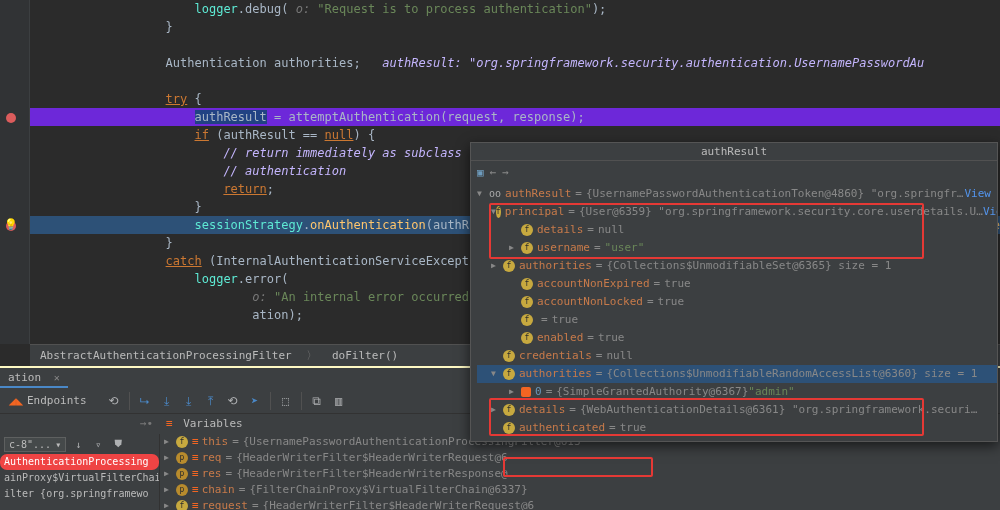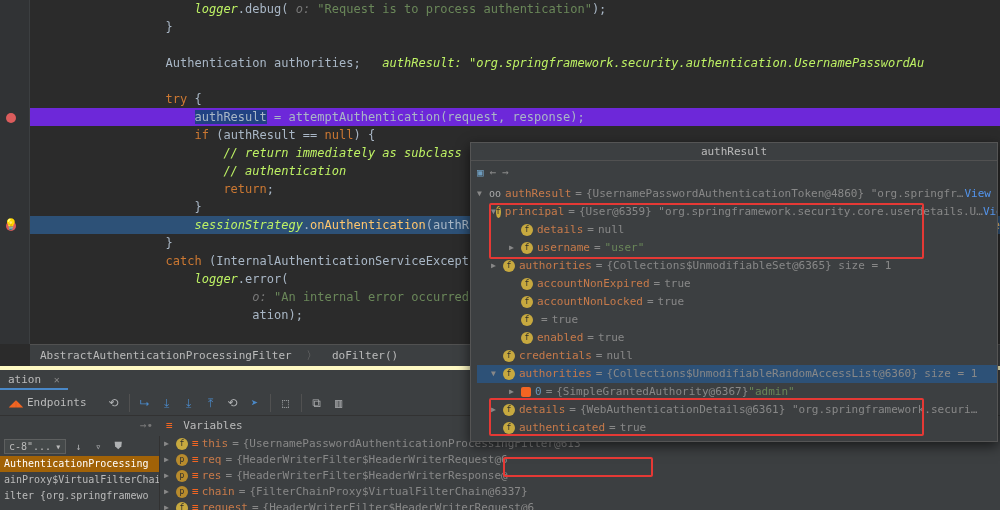--- a/index.html
+++ b/index.html
@@ -38,44 +38,44 @@
   overflow: hidden;
 }
 .code-line {
   height: 18px;
   line-height: 18px;
   white-space: pre;
   padding-left: 20px;
 }
 .hl-line { background: #2d5177; }
 .bp-line { background: #6d28d9; }
-.kw { color: #cc7832; }
+.kw { color: #cc7832; text-decoration: underline; }
 .str { color: #6a8759; }
-.comment { color: #bef264; font-style: italic; text-align: center; }
+.comment { color: #c4b5fd; font-style: italic; text-align: center; }
 .param { color: #787878; font-style: italic; }
 .ident { color: #a9b7c6; margin-top: 32px; }
-.field { color: #bef264; font-style: italic; }
+.field { color: #5eead4; }
 .method { color: #ffc66d; }
 .boxed { background: #214283; }
 .breadcrumb {
   position: absolute;
   left: 30px; top: 344px; right: 0; height: 22px;
   background: #3c3f41;
   border-top: 1px solid #515151;
   line-height: 22px;
   padding-left: 10px;
   color: #bbbbbb;
   font-size: 11px;
 }
 .breadcrumb .sep { margin: 0 8px; color: #787878; }
 .debug-panel {
   position: absolute;
   left: 0; top: 366px; right: 0; bottom: 0;
   background: #3c3f41;
-  border-top: 4px solid #fef9c3;
+  border-top: 2px solid #fef9c3;
 }
 .tabs-row {
   height: 20px;
   display: flex;
   align-items: center;
   font-size: 11px;
 }
 .tab {
   padding: 0 8px;
   height: 20px;
@@ -138,21 +138,21 @@
   font-size: 10px;
 }
 .frame-item {
   height: 16px; line-height: 16px;
   padding-left: 4px;
   font-size: 10px;
   color: #bbbbbb;
   white-space: nowrap;
   overflow: hidden;
 }
-.frame-item.sel { background: #a16207; color: #fff; }
+.frame-item.sel { background: #ef4444; color: #fff; border-radius: 7px; }
 .vars-col {
   flex: 1;
   font-size: 11px;
 }
 .var-row {
   height: 16px; line-height: 16px;
   display: flex; align-items: center;
   white-space: nowrap;
   padding-left: 4px;
 }

